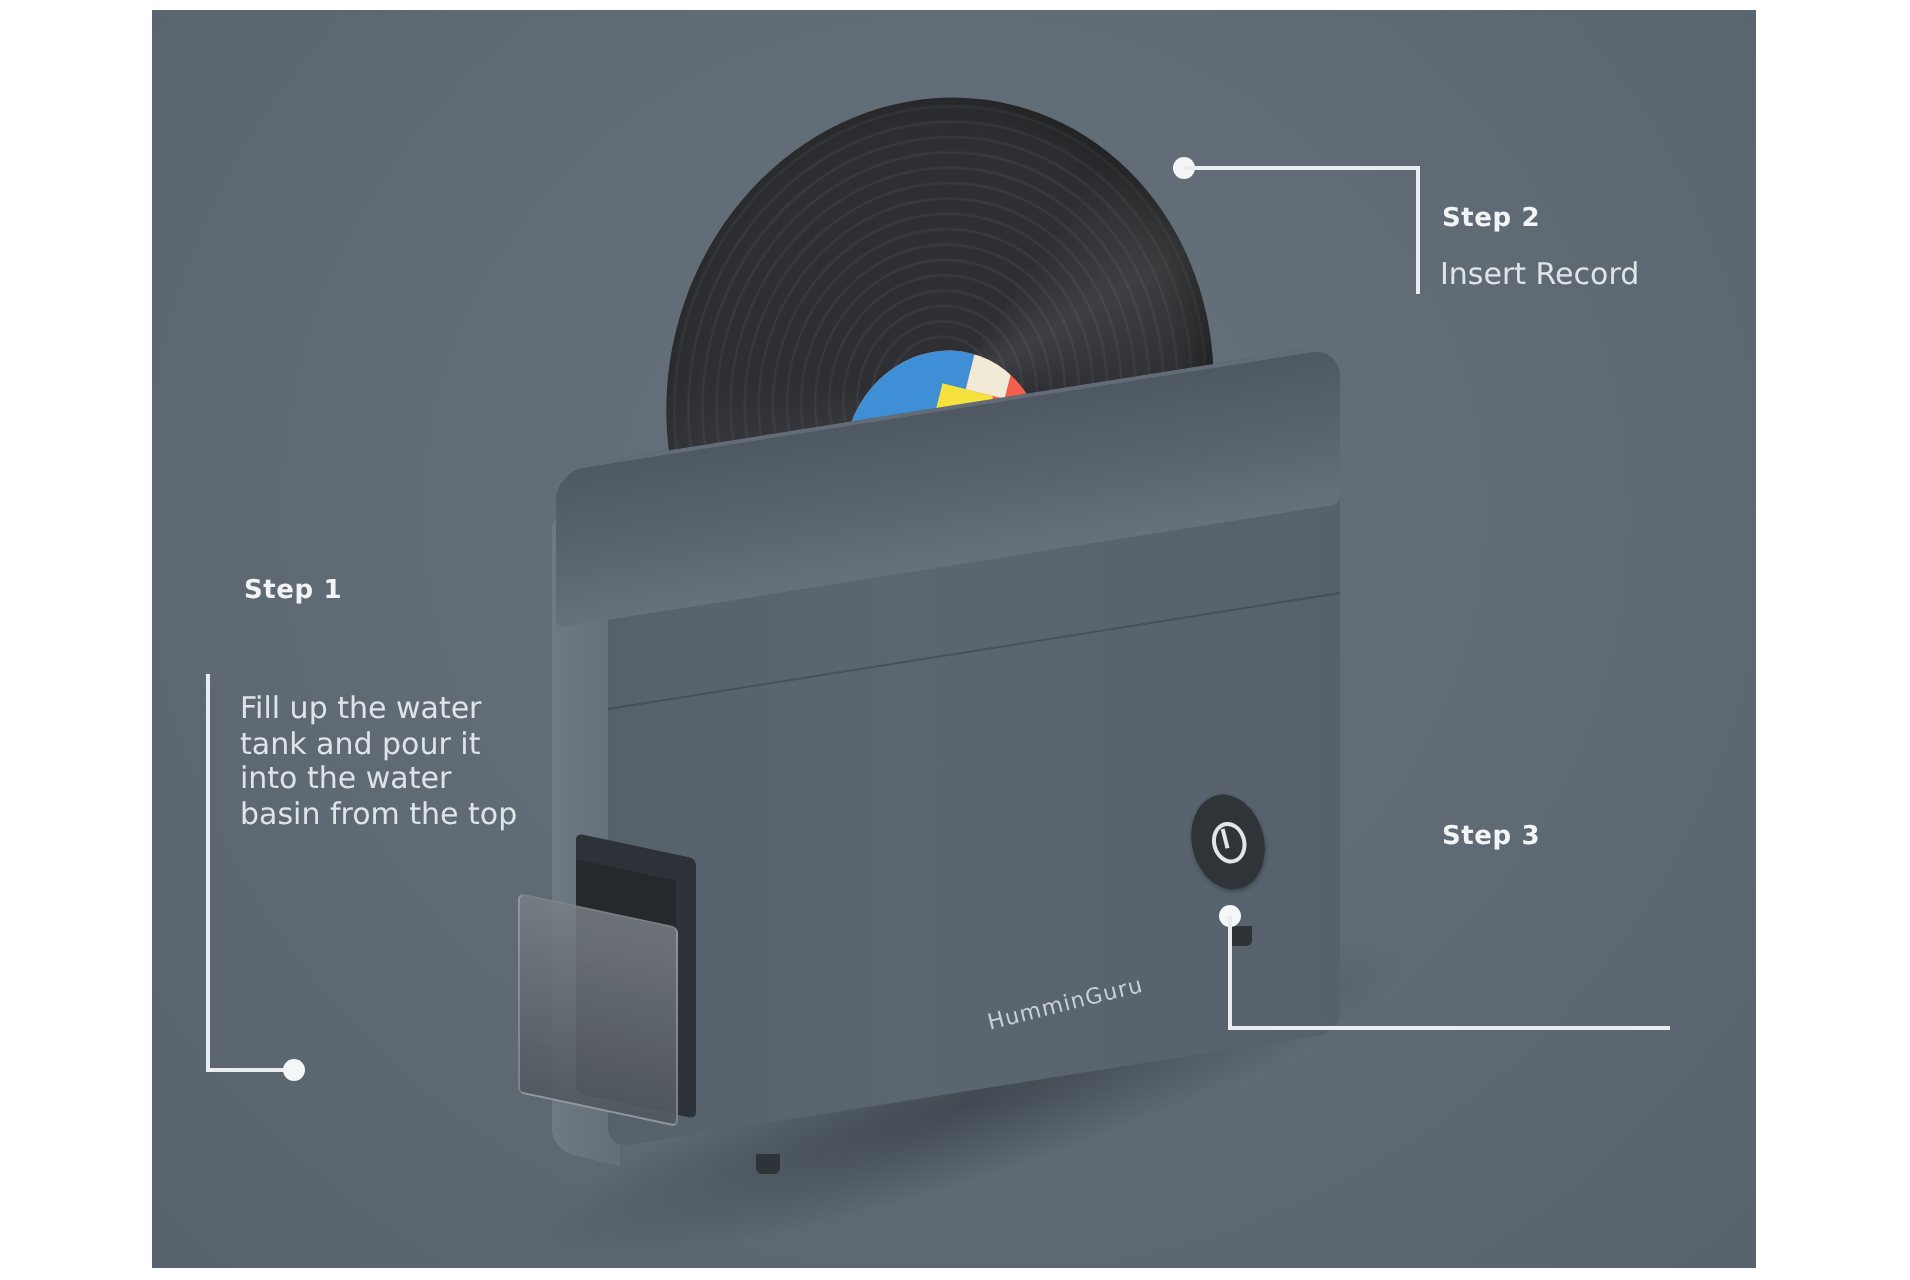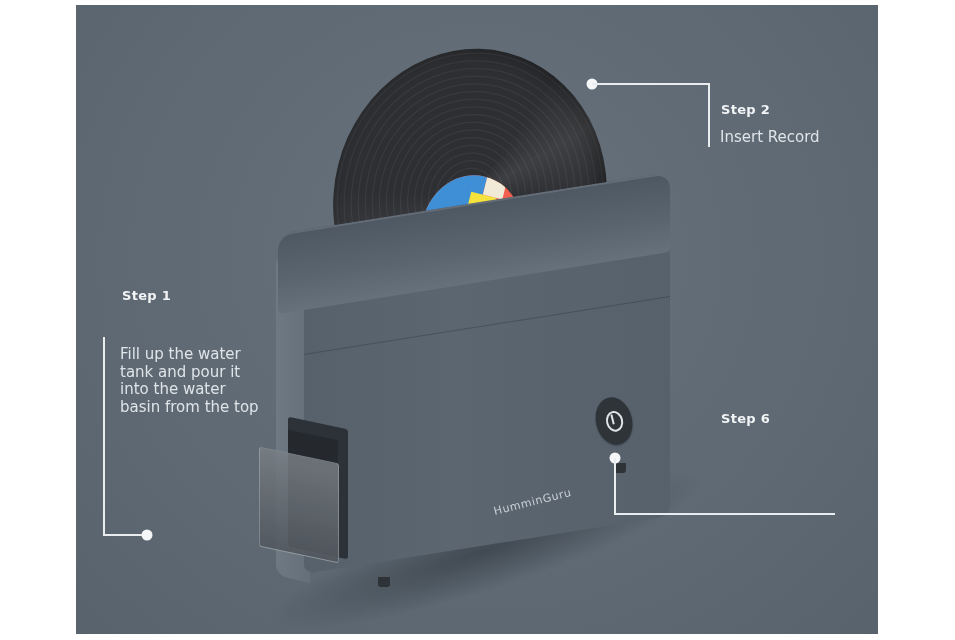--- a/index.html
+++ b/index.html
@@ -162,14 +162,14 @@
 
   <div class="leader-dot" style="left:516px; top:79px;"></div>
   <div class="leader-line" style="left:516px; top:78px; width:118px; height:2px;"></div>
   <div class="leader-line" style="left:632px; top:78px; width:2px; height:64px;"></div>
   <div class="step-title" style="left:645px; top:97px;">Step 2</div>
   <div class="step-desc" style="left:644px; top:124px;">Insert Record</div>
 
   <div class="leader-dot" style="left:539px; top:453px;"></div>
   <div class="leader-line" style="left:538px; top:453px; width:2px; height:57px;"></div>
   <div class="leader-line" style="left:538px; top:508px; width:221px; height:2px;"></div>
-  <div class="step-title" style="left:645px; top:406px;">Step 6</div>
+  <div class="step-title" style="left:645px; top:406px;">Step 3</div>
 </div>
 
 </body></html>

